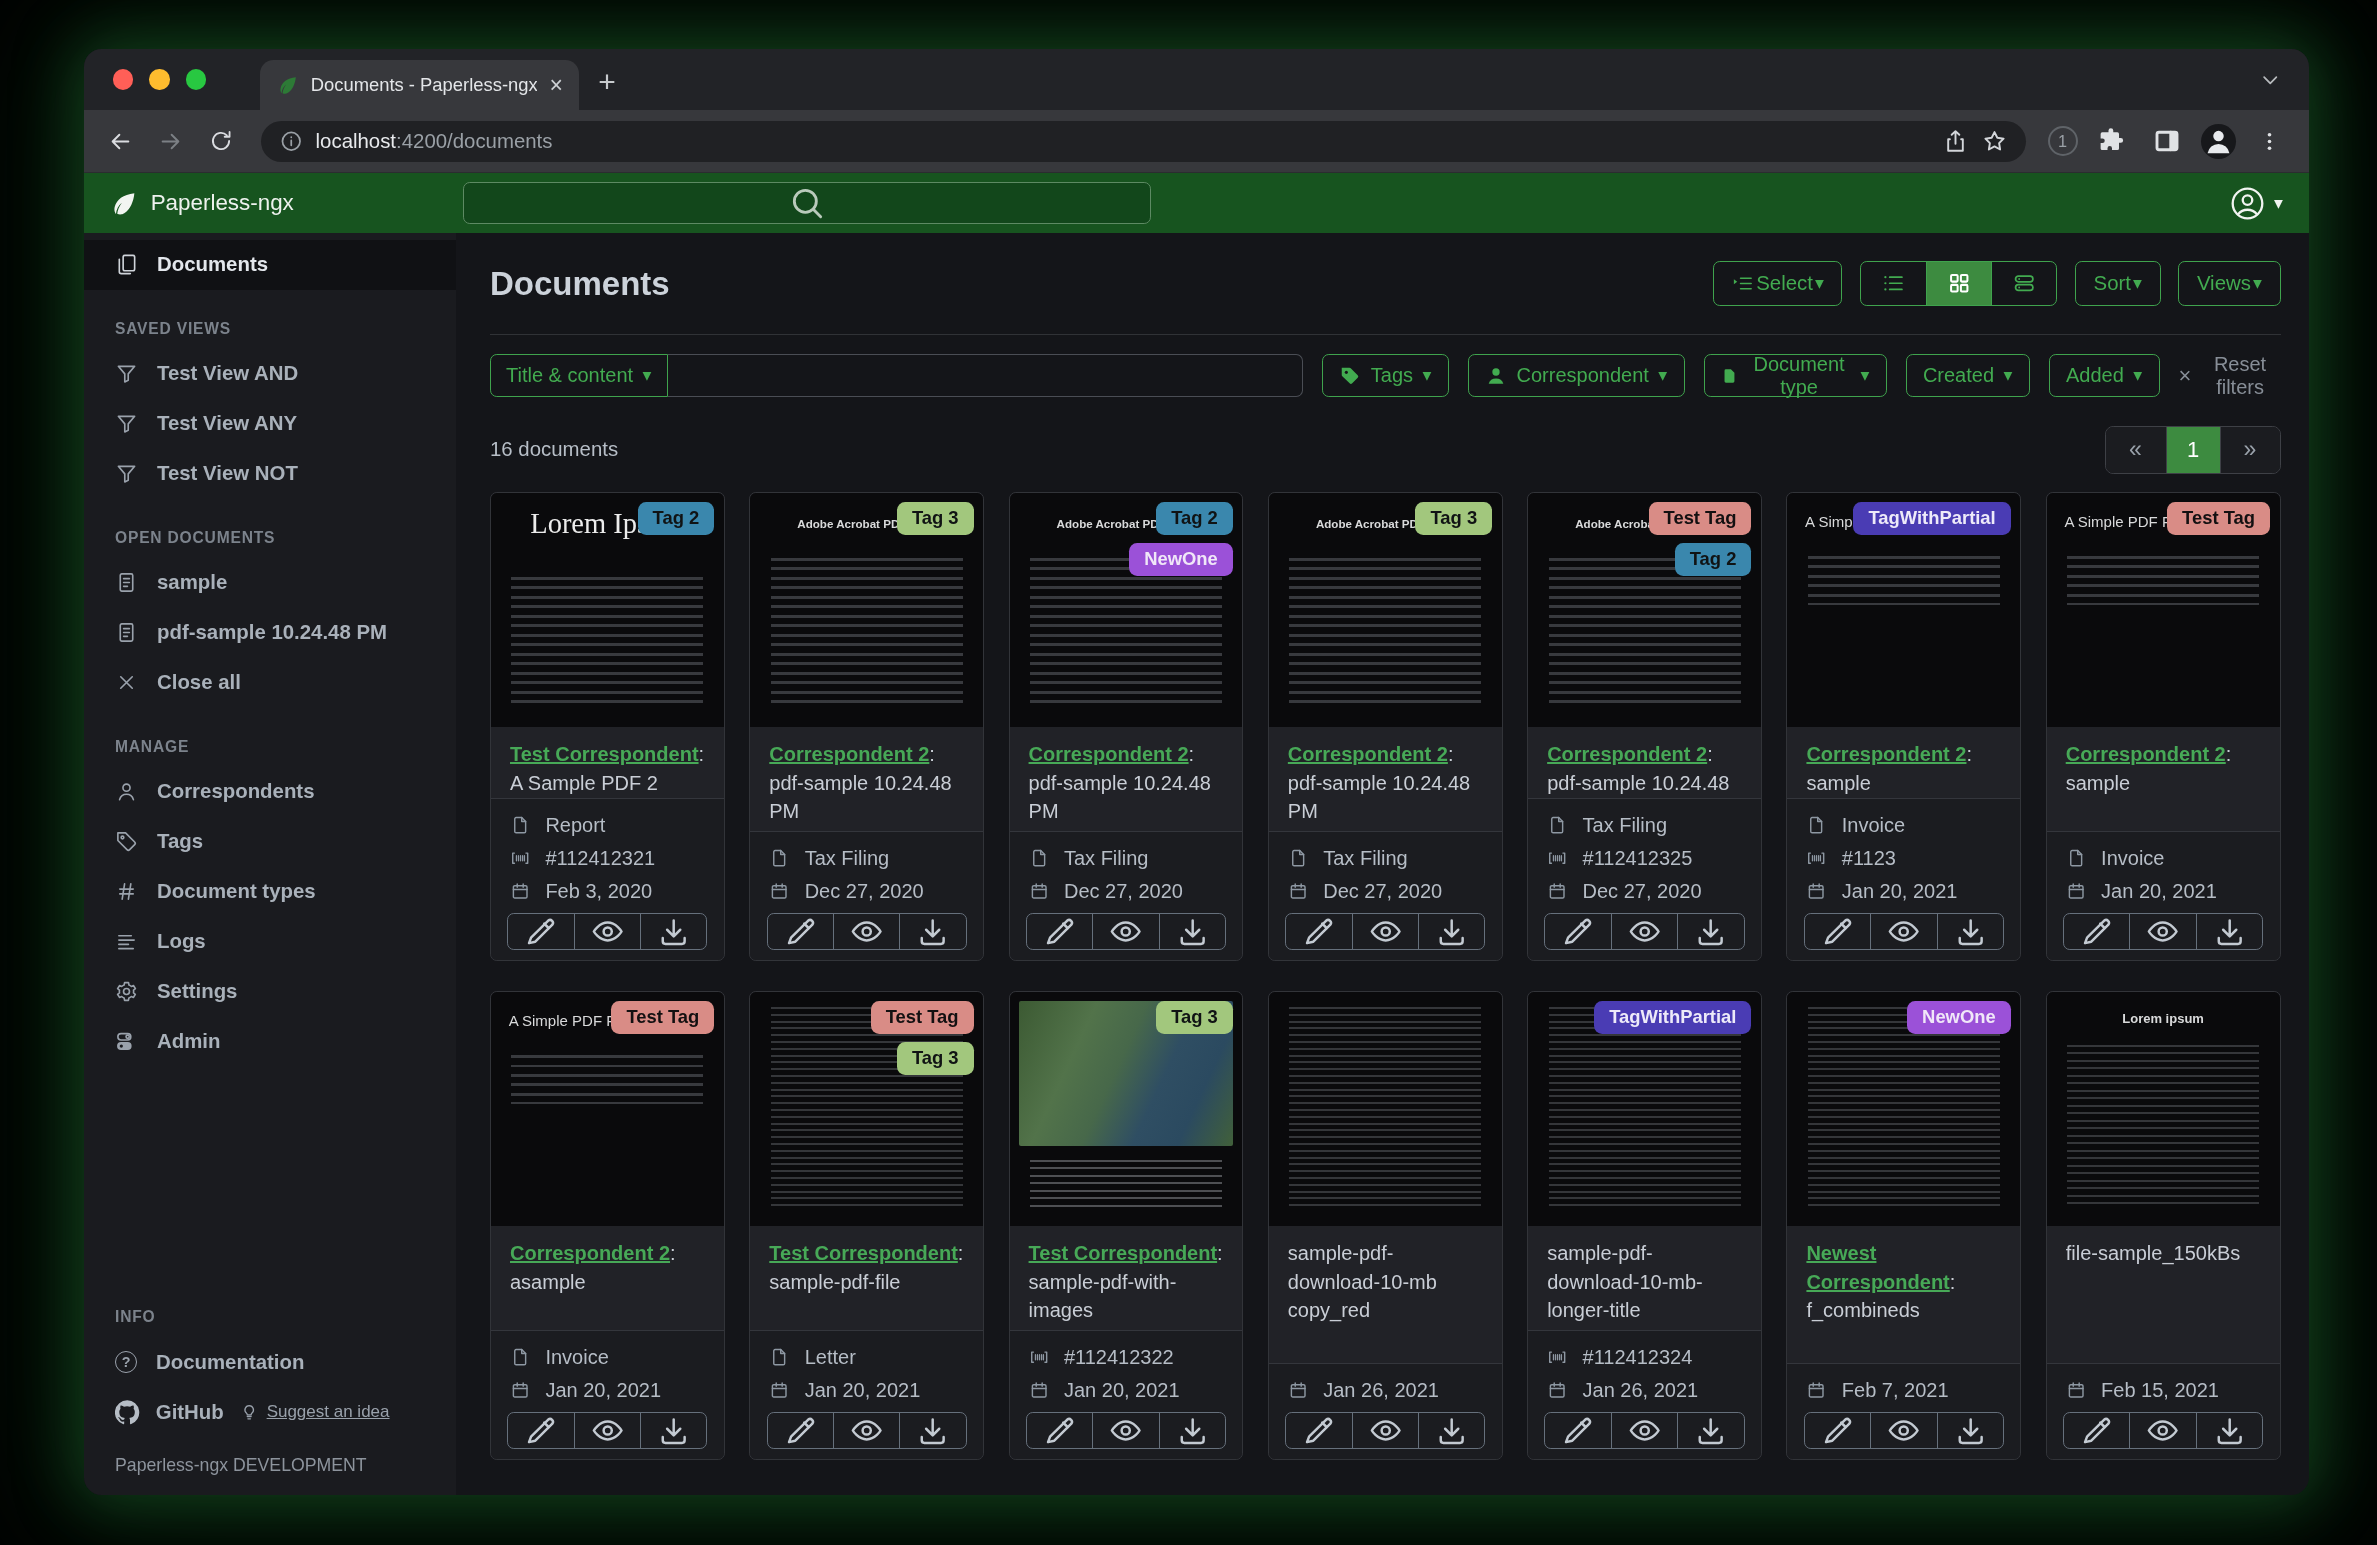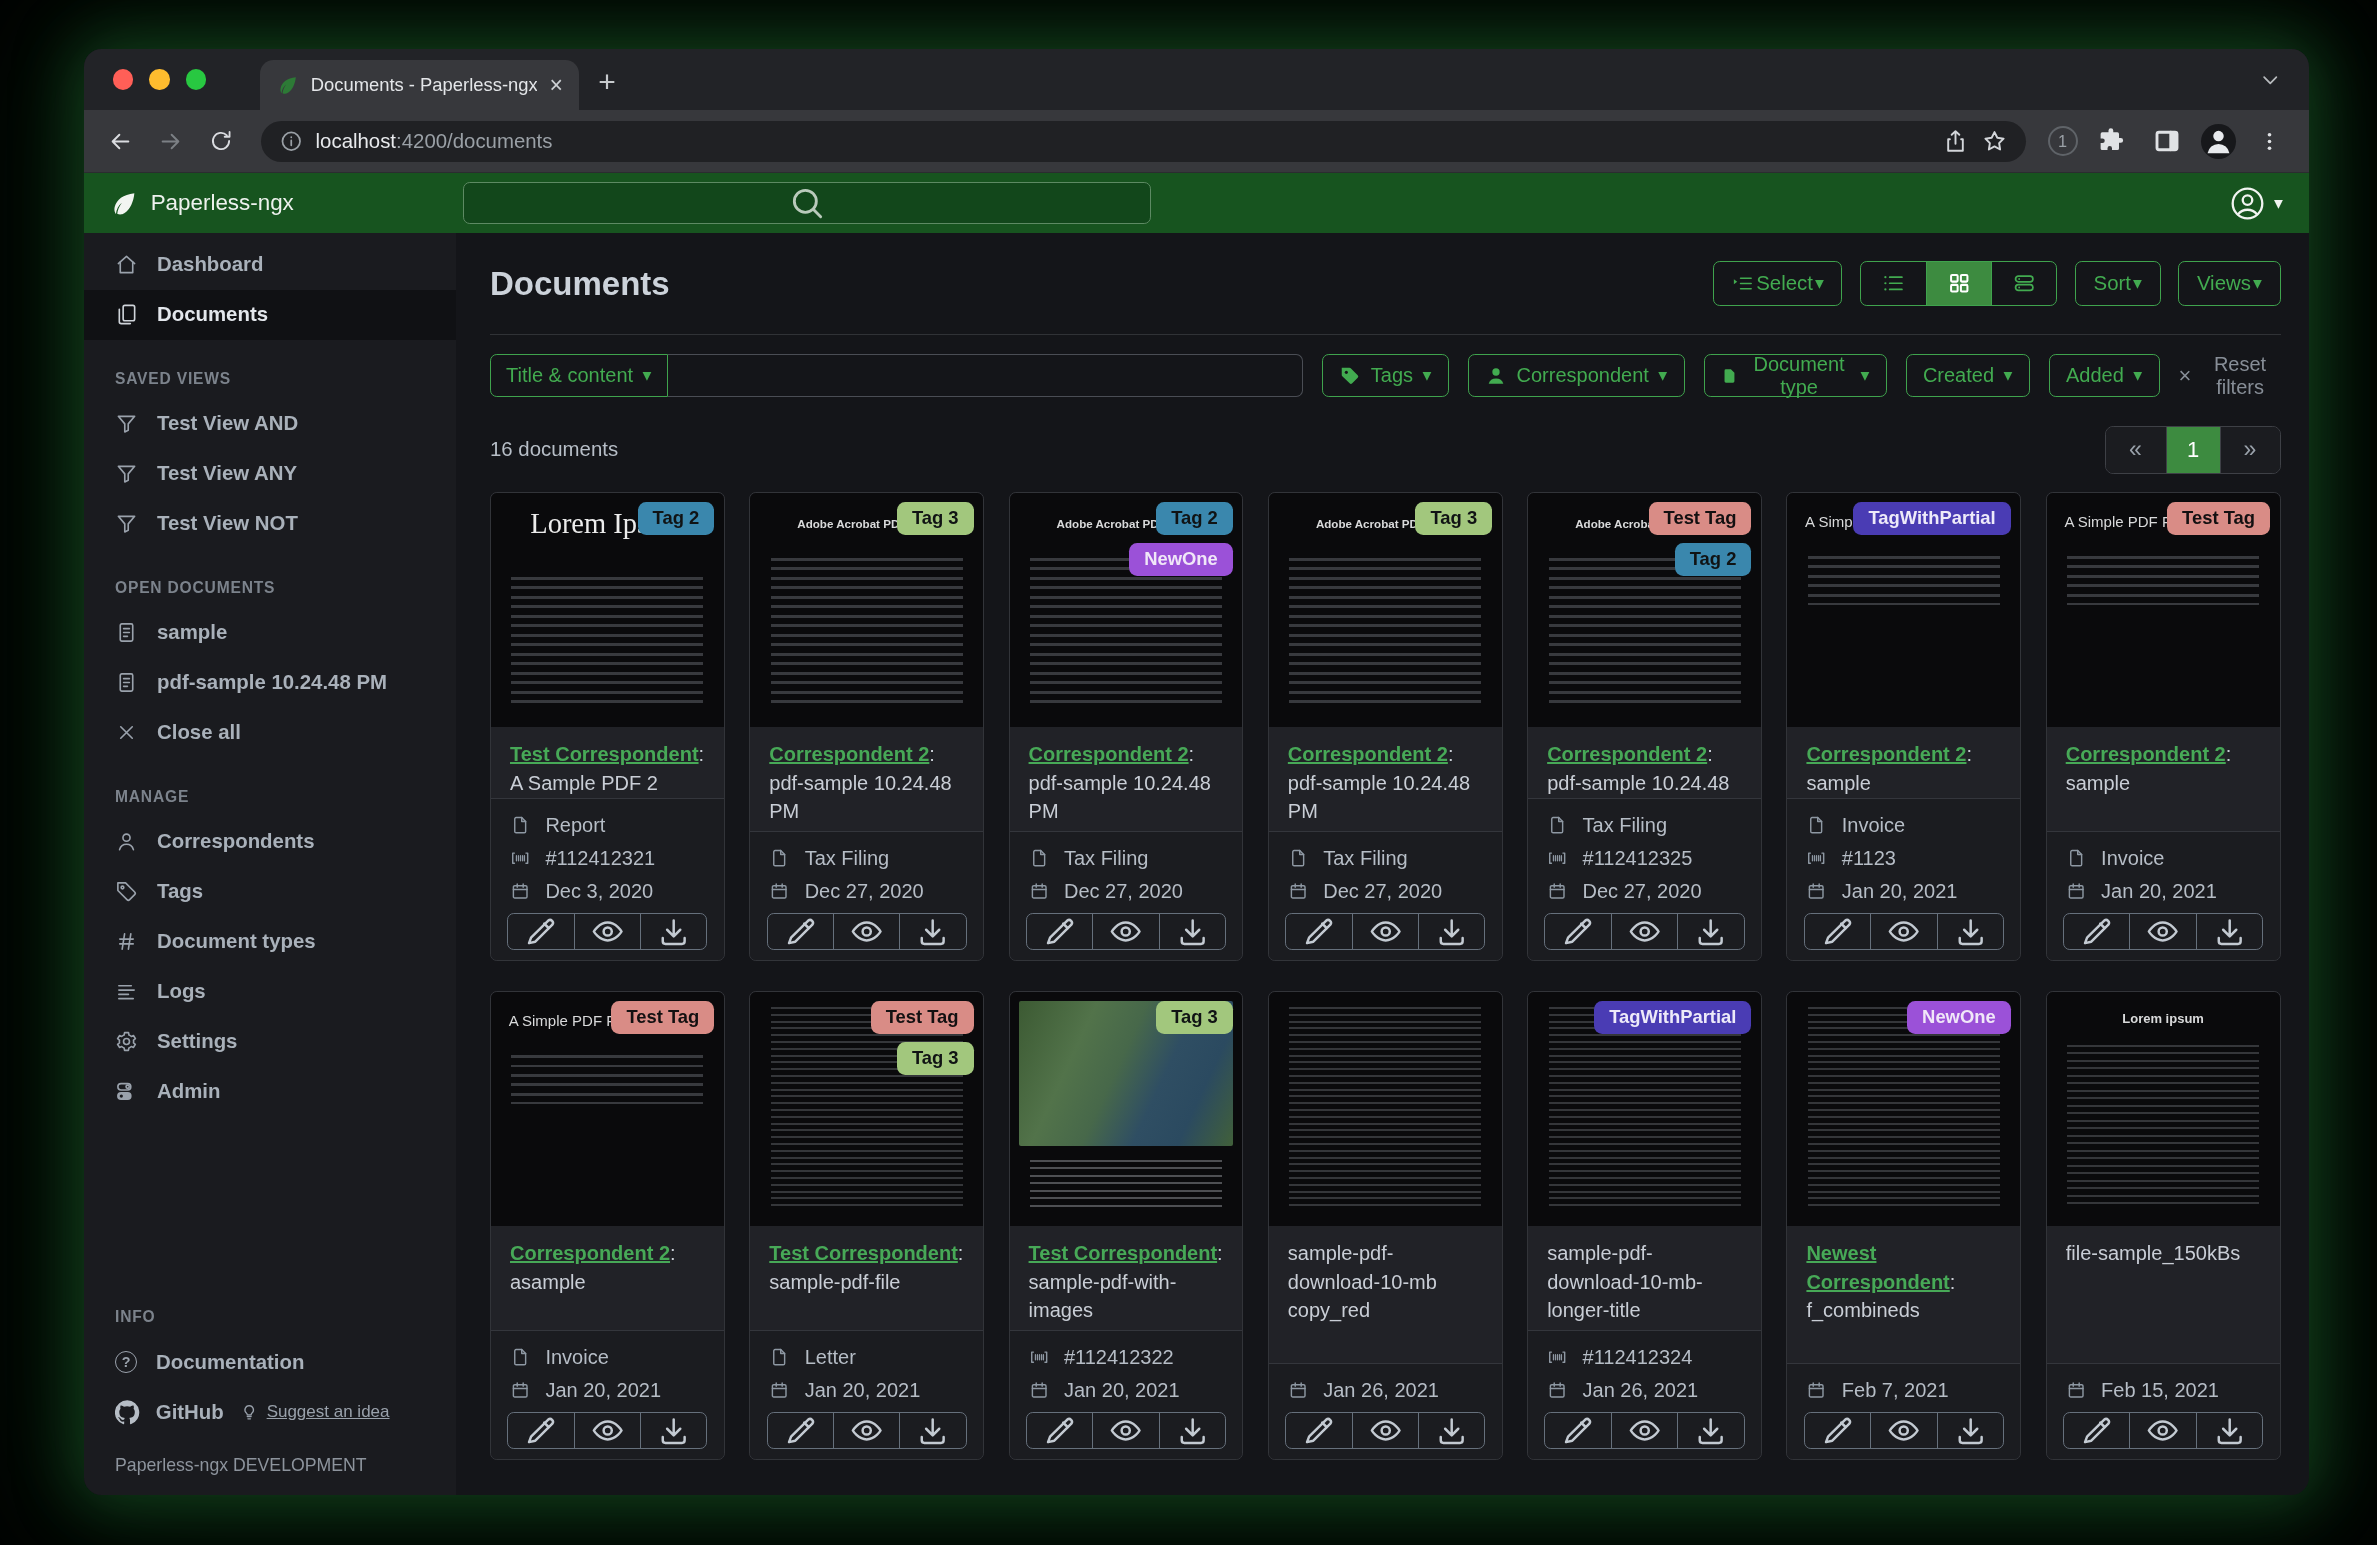--- a/index.html
+++ b/index.html
@@ -245,27 +245,20 @@
             <circle cx="12" cy="9.8" r="3.1"></circle>
             <path d="M5.9 19a7.8 7.8 0 0 1 12.2 0"></path>
           </svg></span>
       <span class="caret">▾</span>
     </div>
   </div>
 
   <div class="app">
 
     <nav class="sidebar">
-      <div class="sitem">
-        <span class="sic"><svg class="ln" viewBox="0 0 24 24">
-              <path d="M3.5 11 12 3.5 20.5 11"></path>
-              <path d="M5.5 9.5V20.5h13V9.5"></path>
-            </svg></span>
-        <span>Dashboard</span>
-      </div>
       <div class="sitem active">
         <span class="sic"><svg class="ln" viewBox="0 0 24 24">
               <rect x="8.5" y="2.5" width="12" height="16" rx="1.8"></rect>
               <path d="M4.5 6.5v13a2 2 0 0 0 2 2H16"></path>
             </svg></span>
         <span>Documents</span>
       </div>
 
       <div class="slabel">SAVED VIEWS</div>
       <div class="sitem">
@@ -508,21 +501,21 @@
                       <path d="M5.2 6H3.2v12h2M18.8 6h2v12h-2"></path>
                       <path d="M7.6 9v6M10 9v6M12.4 9v6M14.8 9v6M17 9v6" style="stroke-width:1.5"></path>
                     </svg></span>
                   <span>#112412321</span>
                 </div>
                 <div class="frow">
                   <span class="fic"><svg class="ln" viewBox="0 0 24 24">
                       <rect x="4" y="5.5" width="16" height="14.5" rx="1.6"></rect>
                       <path d="M4 10h16M8.5 3.4v4M15.5 3.4v4"></path>
                     </svg></span>
-                  <span>Dec 3, 2020</span>
+                  <span>Feb 3, 2020</span>
                 </div>
               </div>
       <div class="actions">
         <div class="btn-group">
           <button class="abtn">
                     <svg class="ln" viewBox="0 0 24 24">
                       <path d="M4 20l4.3-1L20 7.3a2 2 0 0 0-2.8-2.8L5.4 16.2z"></path>
                       <path d="M14.4 6.6l3 3"></path>
                     </svg>
                   </button>

